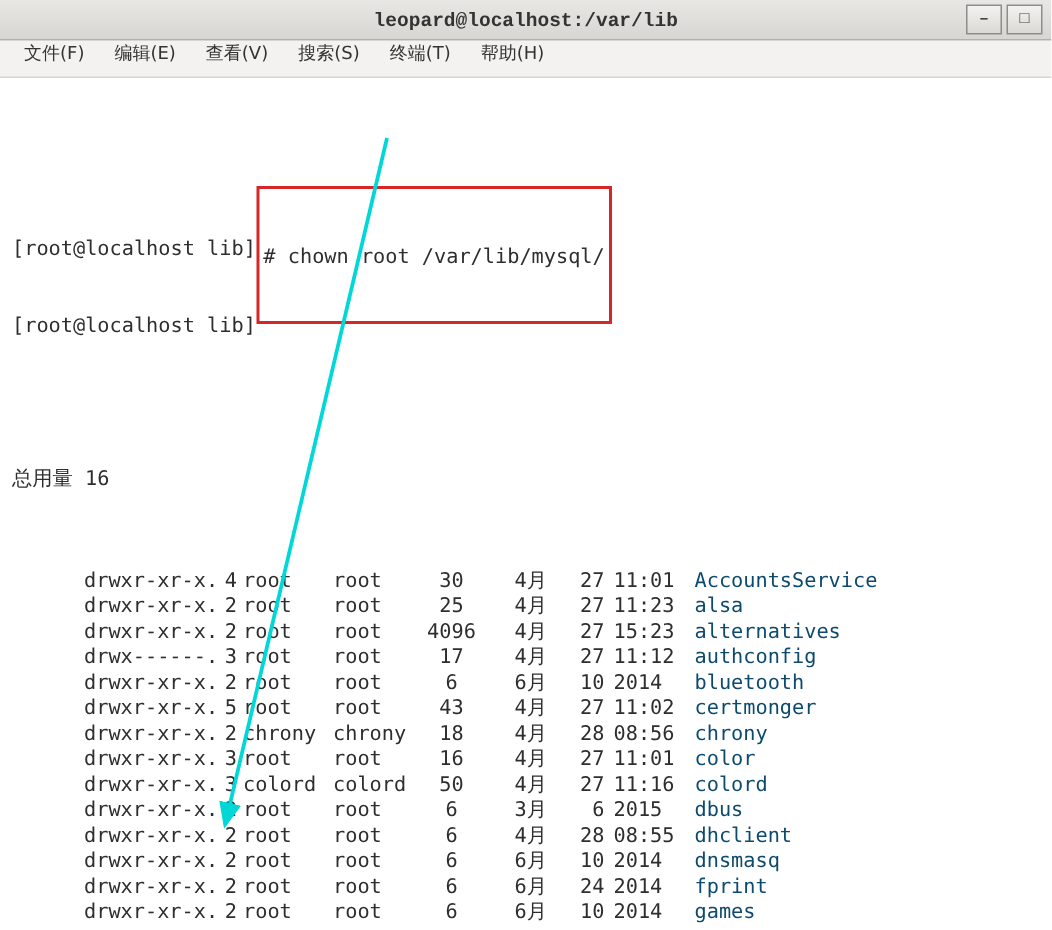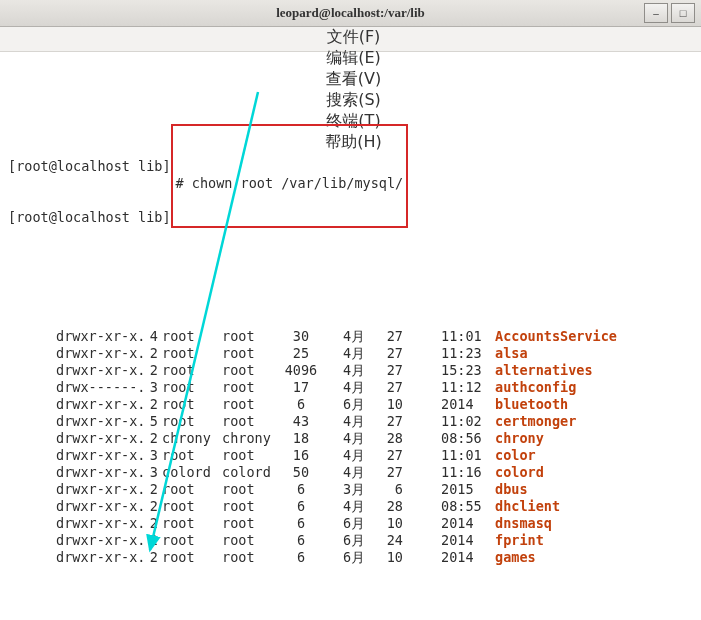--- a/index.html
+++ b/index.html
@@ -14,21 +14,21 @@
     overflow: hidden;
   }
   .titlebar {
     height: 26px;
     background: linear-gradient(#e9e7e3, #d8d6d2);
     border-bottom: 1px solid #b3b1ad;
     display: flex;
     align-items: center;
     justify-content: center;
     position: relative;
-    font-family: Liberation Serif, serif;
+    font-family: Liberation Mono, monospace;
     font-size: 13px;
     font-weight: bold;
     color: #333;
   }
   .winbtn-group {
     position: absolute;
     right: 6px;
     top: 3px;
     display: flex;
   }
@@ -43,59 +43,57 @@
     justify-content: center;
     font-size: 11px;
     color: #444;
     cursor: pointer;
   }
   .menubar {
     height: 24px;
     background: #f3f2f0;
     border-bottom: 1px solid #d7d5d1;
     display: flex;
-    align-items: center;
     font-family: "DejaVu Sans", Arial, sans-serif;
-    font-size: 16px;
+    font-size: 12px;
     color: #333;
     padding-left: 6px;
-    flex-direction: column;
   }
   .menuitem {
     padding: 0 10px;
     cursor: pointer;
   }
   .terminal {
     padding: 4px 8px 8px 8px;
     font-family: "DejaVu Sans Mono", "Liberation Mono", monospace;
     font-size: 13.5px;
     line-height: 17px;
     white-space: pre;
     color: #2e2e2e;
     position: relative;
   }
   .cmdbox {
     border: 2px solid #d62728;
     display: inline-block;
-    padding: 15px 3px 0px 3px;
+    padding: 3px 3px 0px 3px;
     vertical-align: top;
   }
   .cmdline-wrap { display: flex; align-items: flex-start; }
   .cmdbox .line { white-space: pre; }
   .ls-row { display: block; }
   .perm  { display: inline-block; width: 86px; margin-left: 48px; }
   .links { display: inline-block; width: 16px; text-align: right; }
   .owner { display: inline-block; width: 56px; padding-left: 4px;}
   .group { display: inline-block; width: 56px; padding-left: 4px;}
   .col-size { display: inline-block; width: 46px; text-align: center;}
   .month { display: inline-block; width: 34px; padding-left: 19px;}
   .day   { display: inline-block; width: 26px; text-align: right;}
-  .time  { display: inline-block; width: 46px; padding-left: 6px; margin-left: 32px;}
+  .time  { display: inline-block; width: 46px; padding-left: 6px;}
   .fname { display: inline-block; padding-left: 8px;}
-  .c-dir { color: #c2410c; font-weight: bold; }
+  .c-dir { color: #0c4a6e; font-weight: normal; }
   
   .arrow-svg {
     position: absolute;
     left: 0; top: 0;
     pointer-events: none;
   }
 </style>
 </head>
 <body>
 
@@ -126,20 +124,21 @@
   <div class="cmdline-wrap">
     <div>
       <div class="line"><span>[root@localhost lib]</span></div>
       <div class="line"><span>[root@localhost lib]</span></div>
     </div>
     <div class="cmdbox">
       <div class="line"><span># </span><span>chown root /var/lib/mysql/</span></div>
     </div>
   </div>
 
+  <div class="ls-row">总用量 16</div>
 
   <div id="listing"><div class="ls-row"><span class="perm">drwxr-xr-x.</span><span class="links">4</span><span class="owner">root</span><span class="group">root</span><span class="col-size">30</span><span class="month">4月</span><span class="day">27</span><span class="time">11:01</span><span class="fname"><span class="c-dir">AccountsService</span></span></div><div class="ls-row"><span class="perm">drwxr-xr-x.</span><span class="links">2</span><span class="owner">root</span><span class="group">root</span><span class="col-size">25</span><span class="month">4月</span><span class="day">27</span><span class="time">11:23</span><span class="fname"><span class="c-dir">alsa</span></span></div><div class="ls-row"><span class="perm">drwxr-xr-x.</span><span class="links">2</span><span class="owner">root</span><span class="group">root</span><span class="col-size">4096</span><span class="month">4月</span><span class="day">27</span><span class="time">15:23</span><span class="fname"><span class="c-dir">alternatives</span></span></div><div class="ls-row"><span class="perm">drwx------.</span><span class="links">3</span><span class="owner">root</span><span class="group">root</span><span class="col-size">17</span><span class="month">4月</span><span class="day">27</span><span class="time">11:12</span><span class="fname"><span class="c-dir">authconfig</span></span></div><div class="ls-row"><span class="perm">drwxr-xr-x.</span><span class="links">2</span><span class="owner">root</span><span class="group">root</span><span class="col-size">6</span><span class="month">6月</span><span class="day">10</span><span class="time">2014</span><span class="fname"><span class="c-dir">bluetooth</span></span></div><div class="ls-row"><span class="perm">drwxr-xr-x.</span><span class="links">5</span><span class="owner">root</span><span class="group">root</span><span class="col-size">43</span><span class="month">4月</span><span class="day">27</span><span class="time">11:02</span><span class="fname"><span class="c-dir">certmonger</span></span></div><div class="ls-row"><span class="perm">drwxr-xr-x.</span><span class="links">2</span><span class="owner">chrony</span><span class="group">chrony</span><span class="col-size">18</span><span class="month">4月</span><span class="day">28</span><span class="time">08:56</span><span class="fname"><span class="c-dir">chrony</span></span></div><div class="ls-row"><span class="perm">drwxr-xr-x.</span><span class="links">3</span><span class="owner">root</span><span class="group">root</span><span class="col-size">16</span><span class="month">4月</span><span class="day">27</span><span class="time">11:01</span><span class="fname"><span class="c-dir">color</span></span></div><div class="ls-row"><span class="perm">drwxr-xr-x.</span><span class="links">3</span><span class="owner">colord</span><span class="group">colord</span><span class="col-size">50</span><span class="month">4月</span><span class="day">27</span><span class="time">11:16</span><span class="fname"><span class="c-dir">colord</span></span></div><div class="ls-row"><span class="perm">drwxr-xr-x.</span><span class="links">2</span><span class="owner">root</span><span class="group">root</span><span class="col-size">6</span><span class="month">3月</span><span class="day">6</span><span class="time">2015</span><span class="fname"><span class="c-dir">dbus</span></span></div><div class="ls-row"><span class="perm">drwxr-xr-x.</span><span class="links">2</span><span class="owner">root</span><span class="group">root</span><span class="col-size">6</span><span class="month">4月</span><span class="day">28</span><span class="time">08:55</span><span class="fname"><span class="c-dir">dhclient</span></span></div><div class="ls-row"><span class="perm">drwxr-xr-x.</span><span class="links">2</span><span class="owner">root</span><span class="group">root</span><span class="col-size">6</span><span class="month">6月</span><span class="day">10</span><span class="time">2014</span><span class="fname"><span class="c-dir">dnsmasq</span></span></div><div class="ls-row"><span class="perm">drwxr-xr-x.</span><span class="links">2</span><span class="owner">root</span><span class="group">root</span><span class="col-size">6</span><span class="month">6月</span><span class="day">24</span><span class="time">2014</span><span class="fname"><span class="c-dir">fprint</span></span></div><div class="ls-row"><span class="perm">drwxr-xr-x.</span><span class="links">2</span><span class="owner">root</span><span class="group">root</span><span class="col-size">6</span><span class="month">6月</span><span class="day">10</span><span class="time">2014</span><span class="fname"><span class="c-dir">games</span></span></div></div>
 
   
   <svg class="arrow-svg" width="701" height="560">
     <defs>
       <marker id="arrowhead" markerWidth="8" markerHeight="8" refX="6" refY="3" orient="auto">
         <polygon points="0 0, 7 3, 0 6" fill="#00d7d7"></polygon>
       </marker>
     </defs>

